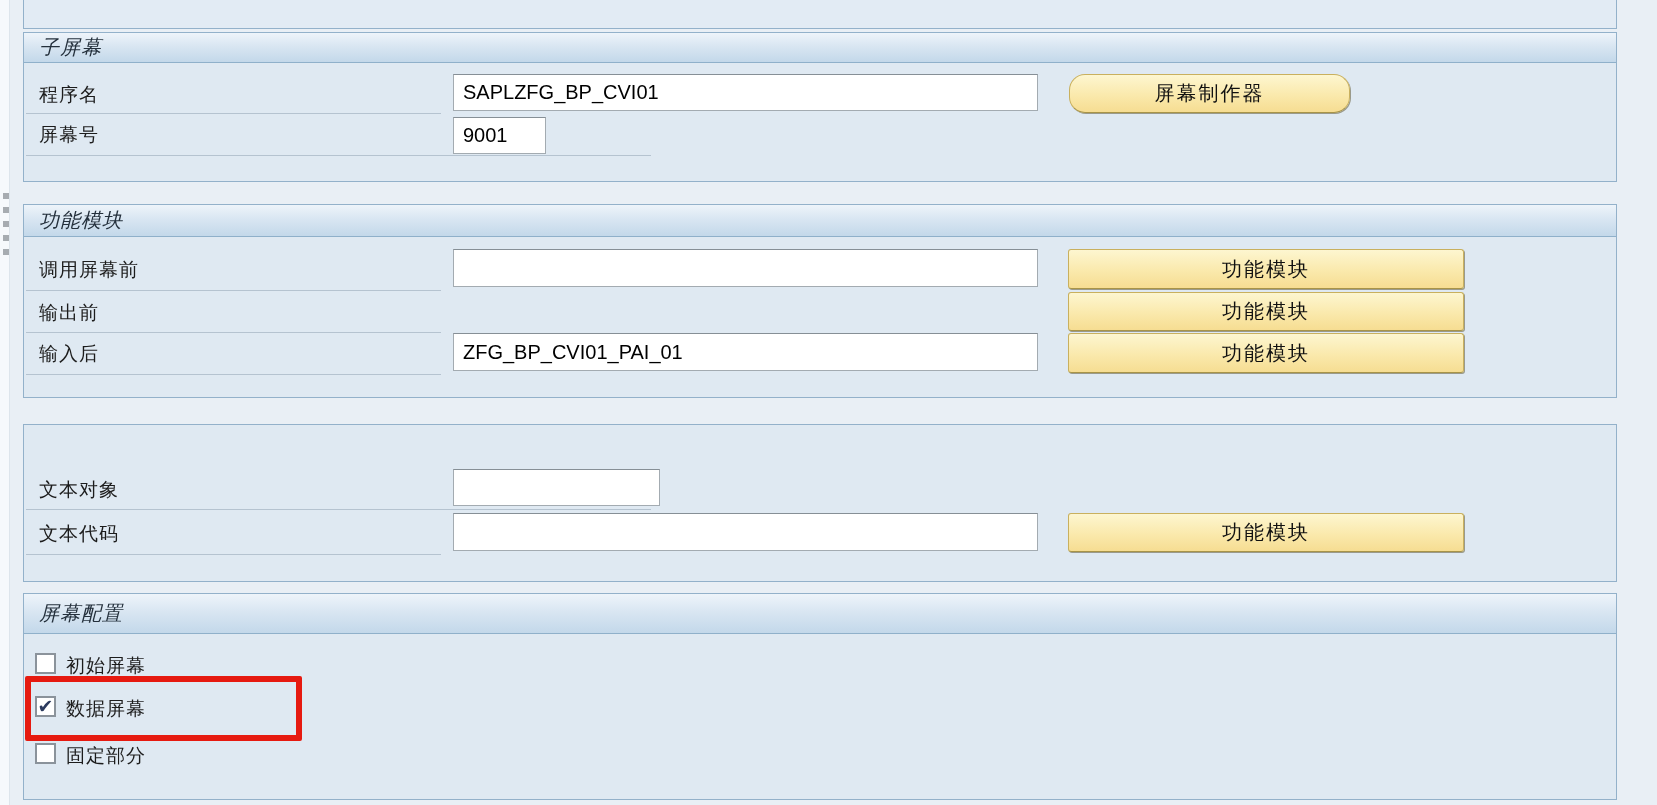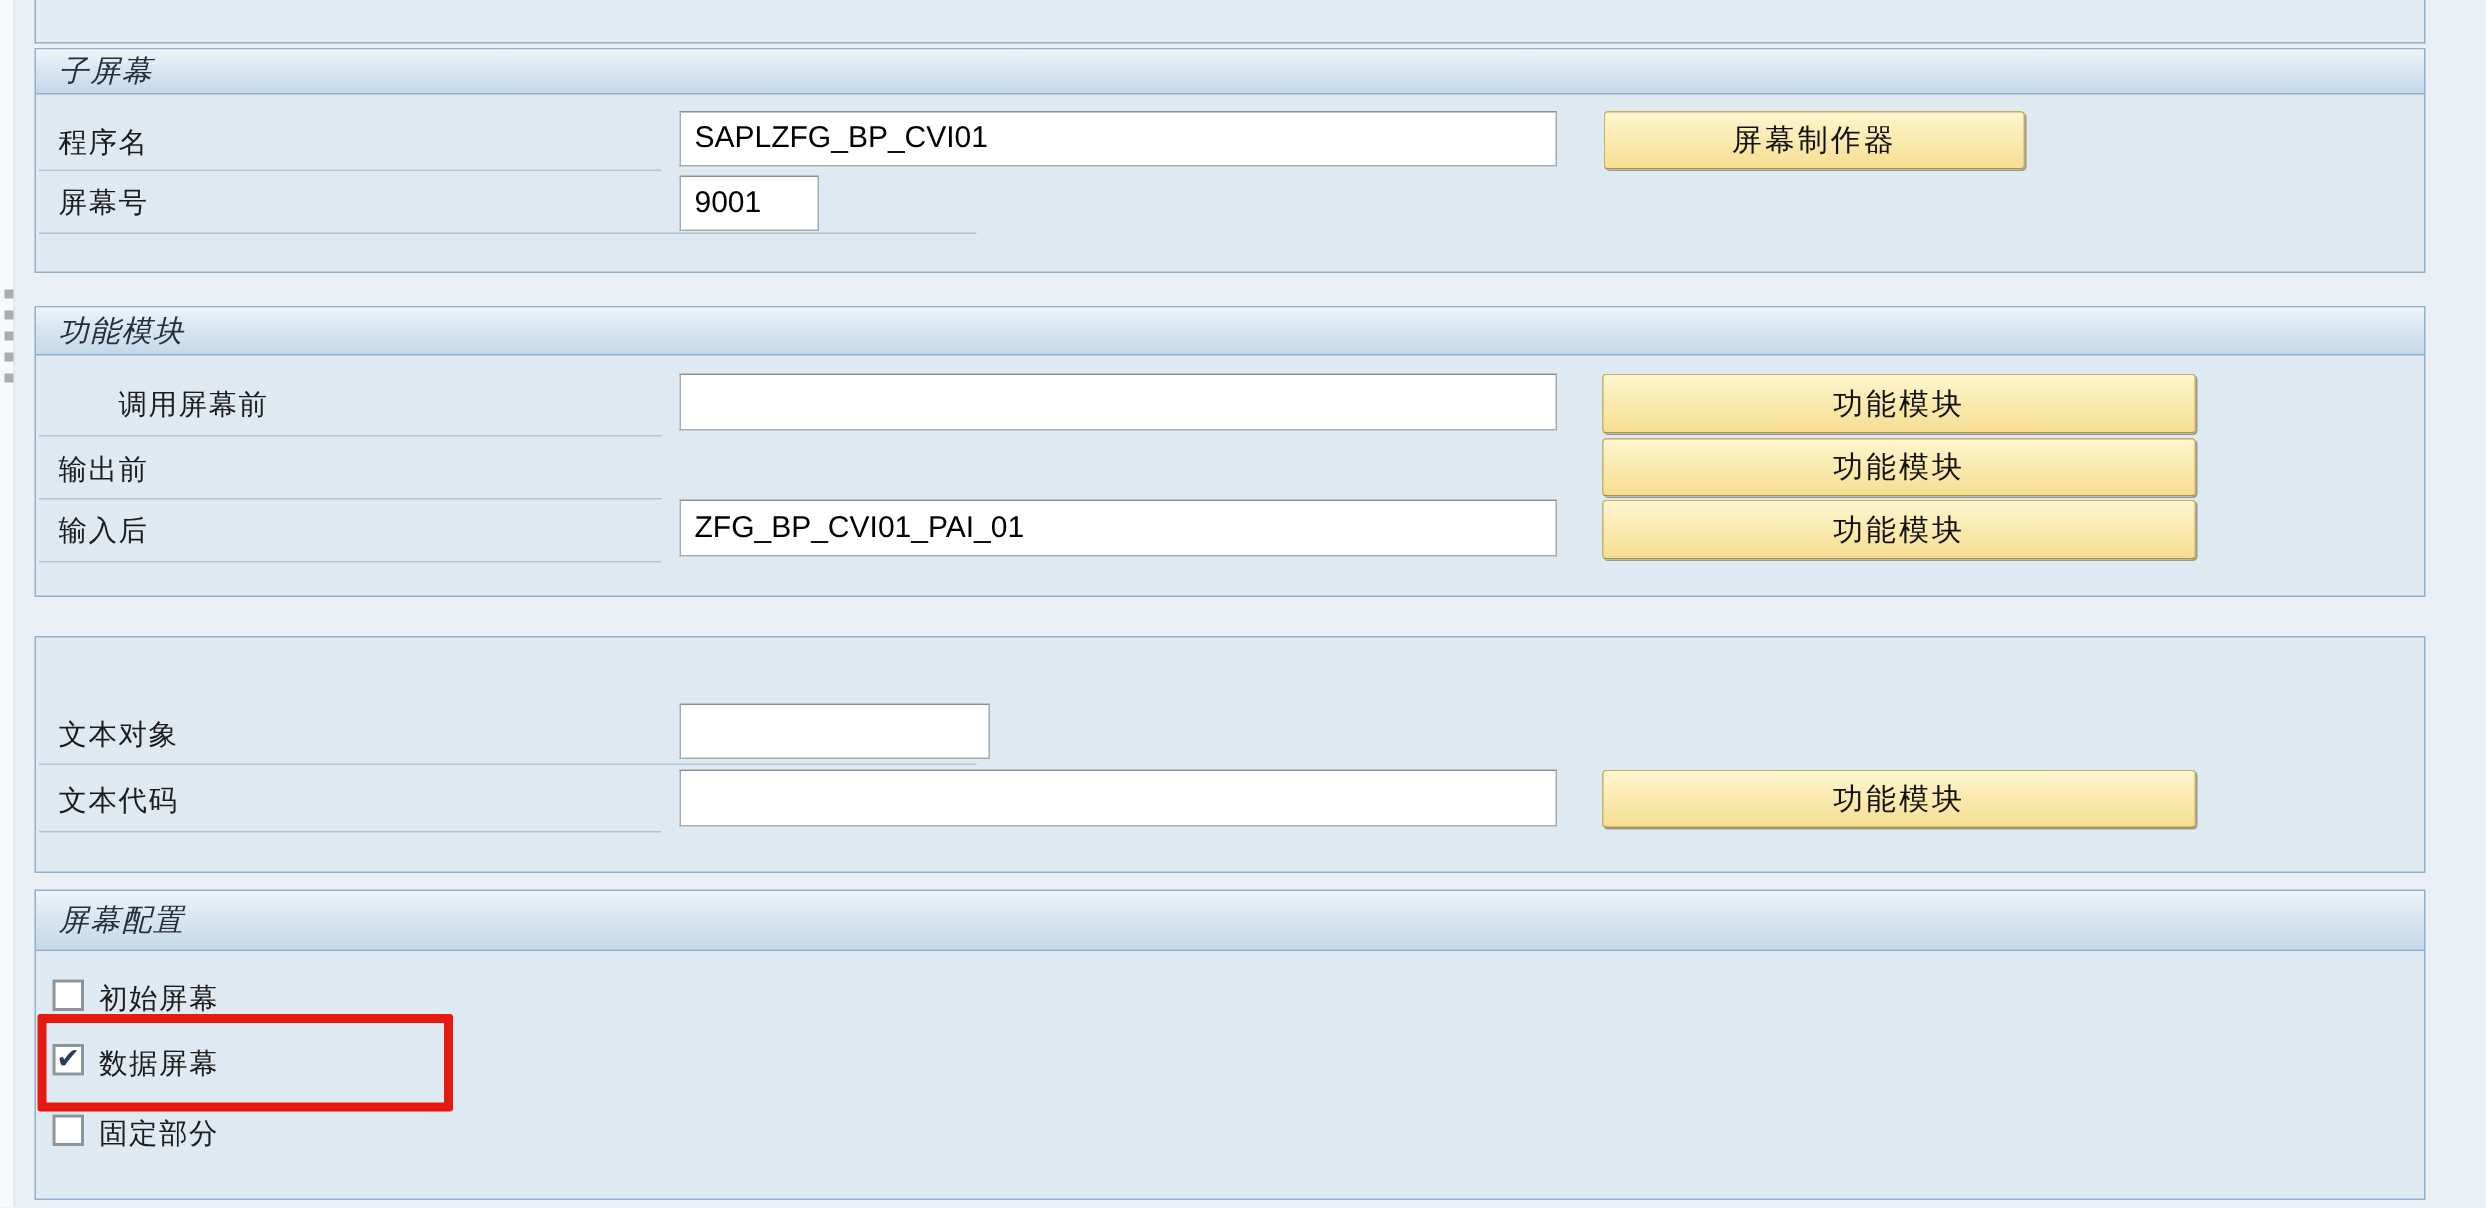--- a/index.html
+++ b/index.html
@@ -103,29 +103,29 @@
   </div>
 
   <span class="row-label" style="top:49px;">程序名</span>
   <input class="field" style="left: 417px; top: 41px; width: 585px; height: 37px;" readonly="" value="SAPLZFG_BP_CVI01">
   <div class="divider" style="top:80px; left:2px; width:415px;"></div>
 
   <span class="row-label" style="top:89px;">屏幕号</span>
   <input class="field" style="left: 417px; top: 84px; width: 93px; height: 37px;" readonly="" value="9001">
   <div class="divider" style="top:122px; left:2px; width:625px;"></div>
 
-  <div class="sap-button" style="left:1045px; top:41px; width:281px; height:39px;">屏幕制作器</div>
+  <div class="sap-button" style="left:1045px; top:41px; width:281px; height:39px;border-radius:16px;">屏幕制作器</div>
 </div>
 
 <div class="groupbox" style="top:204px; height:194px;">
   <div class="group-header" style="height:32px;">
     <span class="group-title">功能模块</span>
   </div>
 
-  <span class="row-label" style="top:52px;margin-left:40px;">调用屏幕前</span>
+  <span class="row-label" style="top:52px;">调用屏幕前</span>
   <input class="field" style="left: 417px; top: 44px; width: 585px; height: 38px;" readonly="" value="">
   <div class="divider" style="top:85px; left:2px; width:415px;"></div>
   <div class="sap-button" style="left:1044px; top:44px; width:396px; height:40px;">功能模块</div>
 
   <span class="row-label" style="top:95px;">输出前</span>
   <div class="divider" style="top:127px; left:2px; width:415px;"></div>
   <div class="sap-button" style="left:1044px; top:87px; width:396px; height:39px;">功能模块</div>
 
   <span class="row-label" style="top:136px;">输入后</span>
   <input class="field" style="left: 417px; top: 128px; width: 585px; height: 38px;" readonly="" value="ZFG_BP_CVI01_PAI_01">

